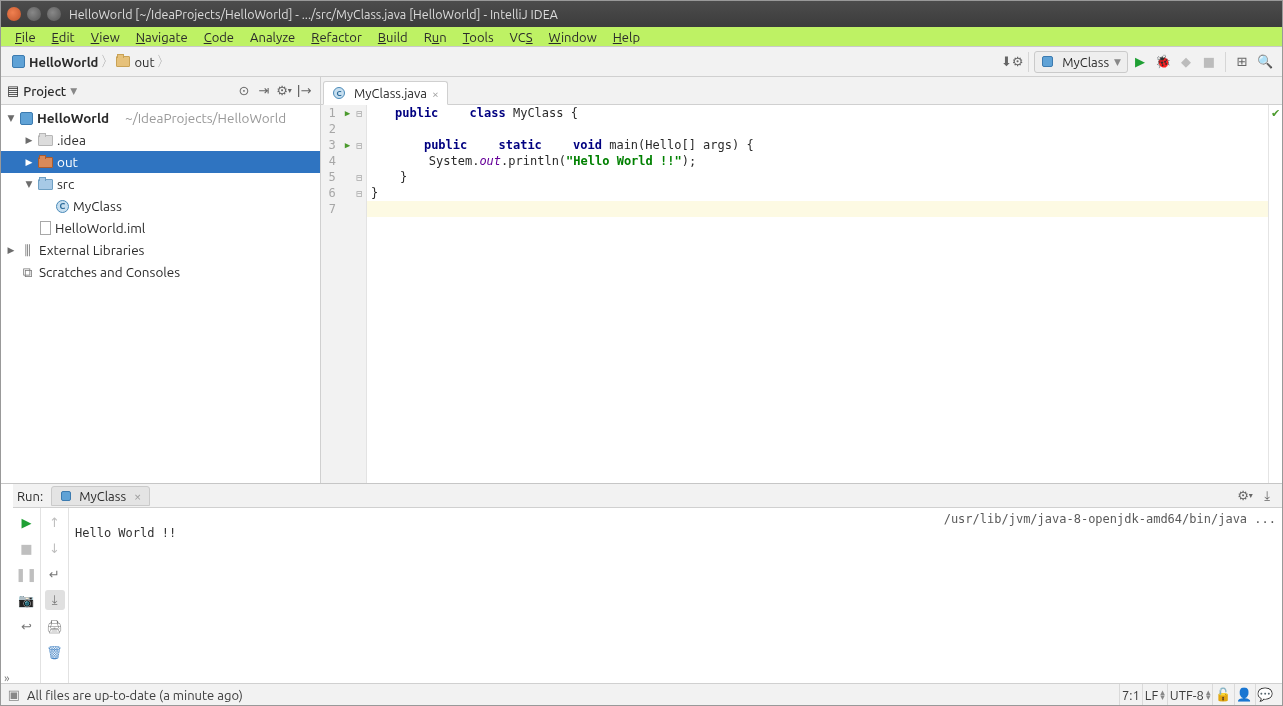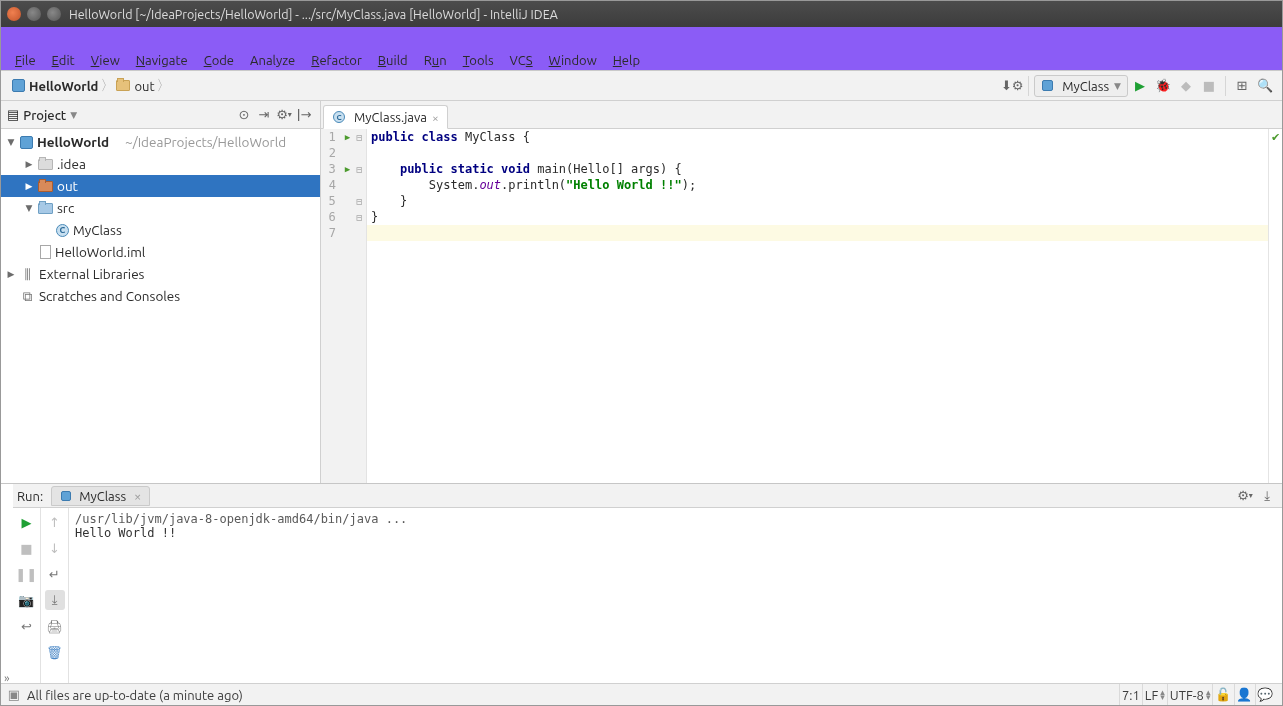--- a/index.html
+++ b/index.html
@@ -6,21 +6,21 @@
   body { font-family: "Ubuntu", "DejaVu Sans", sans-serif; font-size: 13px; color: #2b2b2b; background: #fff; width: 1283px; height: 706px; overflow: hidden; display: flex; flex-direction: column; border: 1px solid #999; }
   
   
   .titlebar { background: linear-gradient(#4c4c4c, #3c3c3c); color: #dcdcdc; height: 26px; display: flex; align-items: center; padding: 0 6px; font-size: 12.5px; }
   .win-btns { display: flex; gap: 6px; margin-right: 8px; }
   .win-btn { width: 14px; height: 14px; border-radius: 50%; }
   .win-close { background: radial-gradient(circle at 40% 40%, #f08050, #c0532a); }
   .win-min, .win-max { background: radial-gradient(circle at 40% 40%, #888, #555); }
   
   
-  .menubar { background: #8b5cf6; border-bottom: 1px solid #c9c9c9; height: 44px; display: flex; align-items: flex-end; padding: 0 6px; }
+  .menubar { background: #bef264; border-bottom: 1px solid #c9c9c9; height: 20px; display: flex; align-items: center; padding: 0 6px; }
   .menubar span[data-name$="-menu"] { padding: 3px 8px; cursor: default; }
   .menubar span[data-name$="-menu"] .ul { text-decoration: underline; }
   
   
   .navrow { background: #f2f2f2; border-bottom: 1px solid #d0d0d0; height: 30px; display: flex; align-items: center; padding: 0 6px; }
   .breadcrumb { display: flex; align-items: center; flex: 1; font-size: 13px; }
   .crumb { display: flex; align-items: center; padding: 2px 4px; }
   .crumb-sep { color: #aaa; margin: 0 -2px; font-size: 14px; }
   .folder-ic { width: 14px; height: 11px; background: #e6c17a; border: 1px solid #c9a255; border-radius: 1px; margin-right: 4px; position: relative; }
   .folder-ic::before { content: ""; position: absolute; top: -3px; left: 0; width: 5px; height: 3px; background: #e6c17a; border: 1px solid #c9a255; border-bottom: none; }
@@ -66,37 +66,37 @@
   .tab .x { color: #a0a0a0; font-size: 12px; cursor: pointer; }
   .editor-wrap { flex: 1; display: flex; min-height: 0; background: #fff; }
   .gutter { width: 46px; background: #f2f2f2; border-right: 1px solid #e3e3e3; font-family: "DejaVu Sans Mono", monospace; font-size: 12px; color: #a7a7a7; }
   .gline { height: 16px; display: flex; align-items:center; }
   .gnum { width: 18px; text-align: right; padding-right: 3px; }
   .gmark { width: 18px; display:flex; align-items:center; justify-content:center; color:#4c9b2e; font-size: 9px;}
   .gfold { width: 10px; color:#aaa; font-size:10px;}
   .code { flex: 1; font-family: "DejaVu Sans Mono", monospace; font-size: 12px; line-height: 16px; padding: 0 4px; position: relative; }
   .code .caret-line { position:absolute; left:0; right:0; height:16px; background:#fdfae3; z-index:0;}
   .code pre { position: relative; z-index: 1; margin:0; font-family: inherit;}
-  .kw { color: #000080; font-weight: 700; }
+  .kw { color: #000080; font-weight: 700; margin-left: 24px; }
   .str { color: #008000; font-weight: 700; }
   .stat { color: #660099; font-style: italic; }
   .stripe { width: 14px; border-left: 1px solid #e4e4e4; }
   .stripe .ok { color:#4c9b2e; display:block; text-align:center; margin-top:2px; font-size:11px;}
   
   
   .runwin { height: 200px; border-top: 1px solid #c6c6c6; display: flex; flex-direction: column; background: #fff; padding-left: 12px; }
   .runhdr { background: #f2f2f2; border-bottom: 1px solid #d0d0d0; height: 24px; display: flex; align-items: center; padding: 0 4px; font-size: 13px; }
   .runtab { background:#e4e4e4; border:1px solid #cacaca; border-radius: 3px 3px 0 0; padding: 2px 8px; margin-left: 8px; display:flex; align-items:center; gap:4px;}
   .runbody { flex:1; display:flex; min-height:0; }
   .runcol { width: 28px; border-right: 1px solid #e2e2e2; display:flex; flex-direction:column; align-items:center; padding-top:4px; gap:6px;}
   .rcbtn { width:20px; height:20px; display:flex; align-items:center; justify-content:center; color:#777; border-radius:3px; cursor:pointer;}
   .rcbtn.play{color:#1fa034;}
   .rcbtn.stop{color:#bfbfbf;}
   .console { flex:1; font-family:"DejaVu Sans Mono", monospace; font-size:12px; padding: 4px 6px; color:#333; }
-  .console .cmd { color:#5a5a5a; }
+  .console .cmd { color:#5a5a5a;text-align:right; }
   .more-hide { position:absolute; bottom: 22px; left: 4px; color: #7a7a7a; font-size: 12px;}
   
   
   .status { height: 22px; background: #f2f2f2; border-top: 1px solid #d0d0d0; display:flex; align-items:center; padding: 0 6px; font-size: 13px; color:#3c3c3c; position: relative;}
   .status .spring { flex:1; }
   .status .cell { padding: 0 2px; border-left: 1px solid #dadada; height: 100%; display:flex; align-items:center; gap:2px;}
   .updn { font-size:9px; line-height: 5px; color:#888; display:flex; flex-direction:column; }
   .sic { width:14px; height:14px; color:#888; display:flex; align-items:center; justify-content:center;}
 </style>
 </head>

